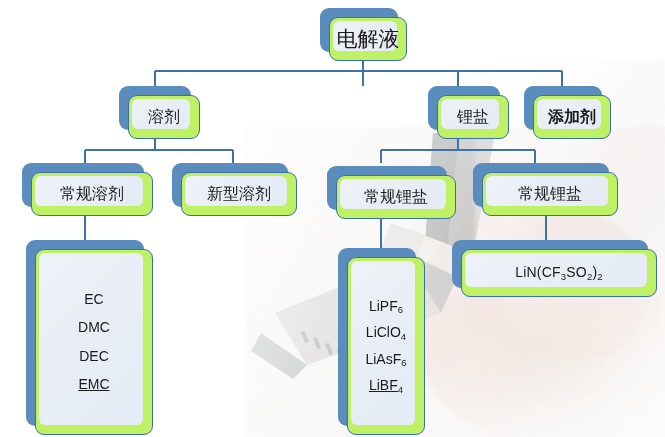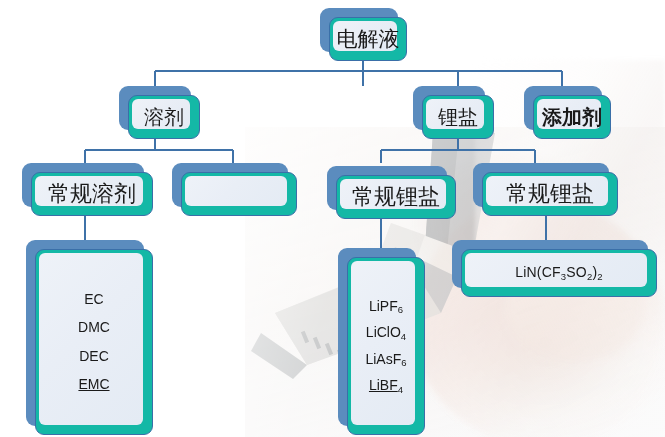--- a/index.html
+++ b/index.html
@@ -100,21 +100,21 @@
   }
   .node .face {
     position: absolute;
     left: 9px;
     top: 9px;
     width: 100%;
     height: 100%;
     box-sizing: border-box;
     border: 1.6px solid #3a6fa8;
     border-radius: 9px;
-    background: #14b8a6;
+    background: #bef264;
     display: flex;
     align-items: center;
     justify-content: center;
   }
   .node .inner {
     position: absolute;
     left: 3px;
     top: 3px;
     right: 9px;
     bottom: 9px;
@@ -124,22 +124,22 @@
   .node .label {
     position: relative;
     z-index: 2;
     color: #1a1a1a;
     text-align: center;
     line-height: 1.25;
     white-space: nowrap;
   }
 
   .lvl1 .label { font-size: 21px; }
-  .lvl2 .label { font-size: 20px; }
-  .lvl3 .label { font-size: 22px; font-family: Liberation Serif, serif; }
+  .lvl2 .label { font-size: 16px; }
+  .lvl3 .label { font-size: 16px; font-family: Liberation Serif, serif; }
   .leaf  .label { font-size: 14px; }
 
   .leaf .label .row { margin: 11px 3px; }
   .leaf.tight .label .row { margin: 9px 16px; }
   .leaf .label .row:first-child { margin-top: 4px; }
   .leaf .label .row:last-child { margin-bottom: 4px; text-decoration: underline; }
 
   sub {
     font-size: 0.68em;
     vertical-align: baseline;
@@ -215,21 +215,21 @@
   </div>
 
   <div class="node lvl2" style="left:119px; top:86px; width:72px; height:44px;">
     <div class="shadow"></div>
     <div class="face">
       <div class="inner"></div>
       <div class="label">溶剂</div>
     </div>
   </div>
 
-  <div class="node lvl2" style="left:413px; top:86px; width:72px; height:44px;padding-left:45px;">
+  <div class="node lvl2" style="left:428px; top:86px; width:72px; height:44px;padding-left:45px;">
     <div class="shadow"></div>
     <div class="face">
       <div class="inner"></div>
       <div class="label">锂盐</div>
     </div>
   </div>
 
   <div class="node lvl2" style="left:524px; top:86px; width:78px; height:44px;font-weight:bold;">
     <div class="shadow"></div>
     <div class="face">
@@ -243,20 +243,21 @@
     <div class="face">
       <div class="inner"></div>
       <div class="label">常规溶剂</div>
     </div>
   </div>
 
   <div class="node lvl3" style="left:172px; top:163px; width:116px; height:44px;">
     <div class="shadow"></div>
     <div class="face">
       <div class="inner"></div>
+      <div class="label">新型溶剂</div>
     </div>
   </div>
 
   <div class="node lvl3" style="left:319px; top:166px; width:120px; height:44px;margin-left:8px;">
     <div class="shadow"></div>
     <div class="face">
       <div class="inner"></div>
       <div class="label">常规锂盐</div>
     </div>
   </div>

